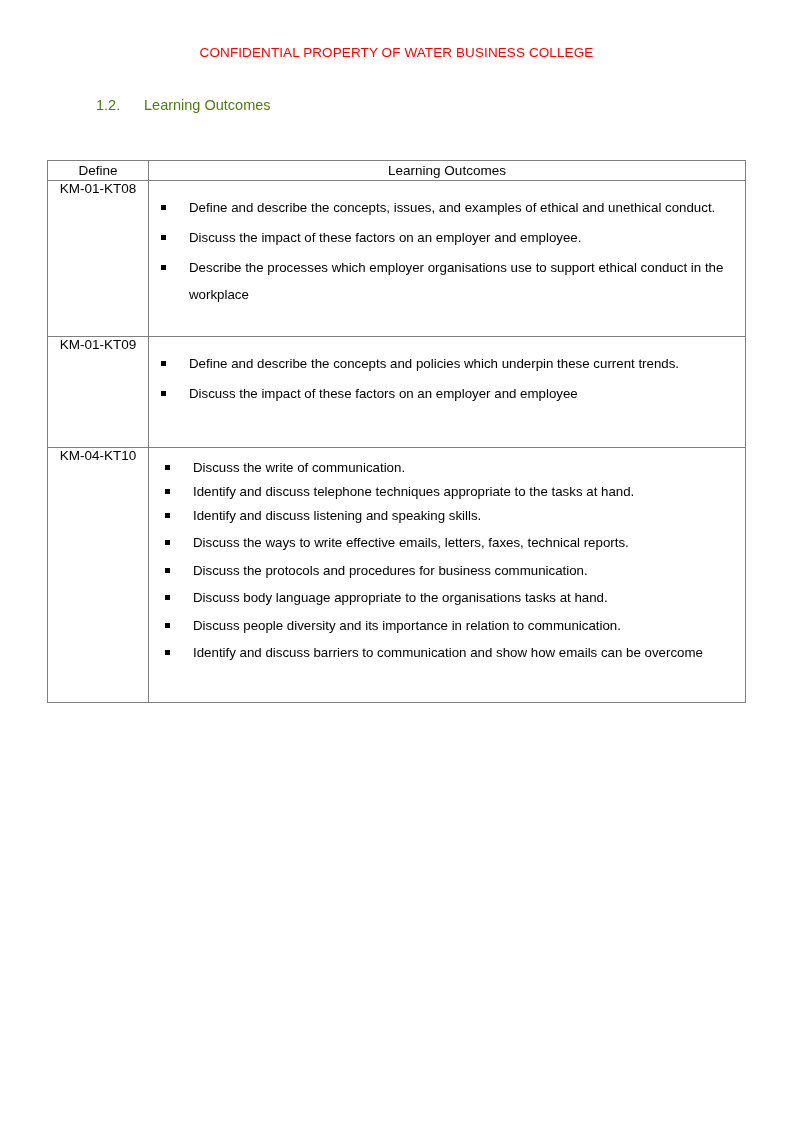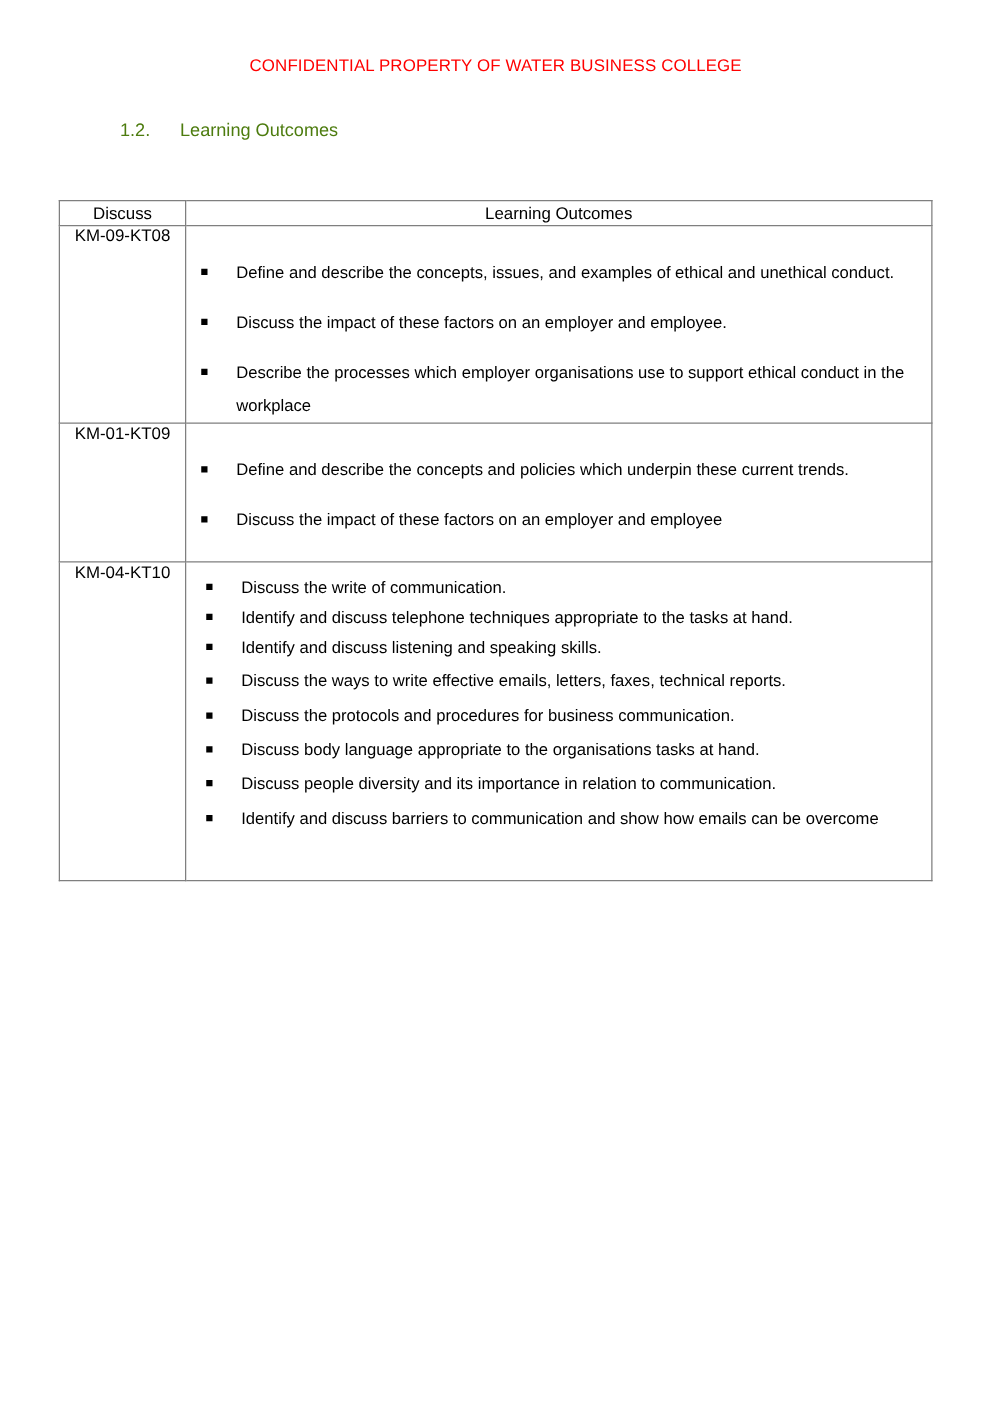--- a/index.html
+++ b/index.html
@@ -108,21 +108,21 @@
     height: 5px;
     background: #000000;
   }
 
   
   .rows-loose ul.bullets {
     padding: 10px 12px 0 0;
   }
   .rows-loose ul.bullets li {
     line-height: 26.2px;
-    margin: 14px 0 0 0;
+    margin: 4px 0 0 0;
   }
   .rows-loose ul.bullets li .bullet-mark {
     top: 10px;
   }
 
   
   .rows-tight ul.bullets {
     padding: 8px 12px 0 4px;
   }
   .rows-tight ul.bullets li {
@@ -151,28 +151,28 @@
     <span class="sec-num">1.2.</span><span>Learning Outcomes</span>
   </div>
 
   <table class="lo-table">
     <colgroup>
       <col class="c-module">
       <col class="c-outcomes">
     </colgroup>
     <thead>
       <tr>
-        <th class="th-cell">Discuss</th>
+        <th class="th-cell">Define</th>
         <th class="th-cell">Learning Outcomes</th>
       </tr>
     </thead>
     <tbody>
 
       <tr class="row-1 rows-loose">
-        <td class="module-cell">KM-09-KT08</td>
+        <td class="module-cell">KM-01-KT08</td>
         <td class="outcomes-cell">
           <ul class="bullets">
             <li>
               <span class="bullet-mark"></span>
               <span>Define and describe the concepts, issues, and examples of ethical and unethical conduct.</span>
             </li>
             <li>
               <span class="bullet-mark"></span>
               <span>Discuss the impact of these factors on an employer and employee.</span>
             </li>

